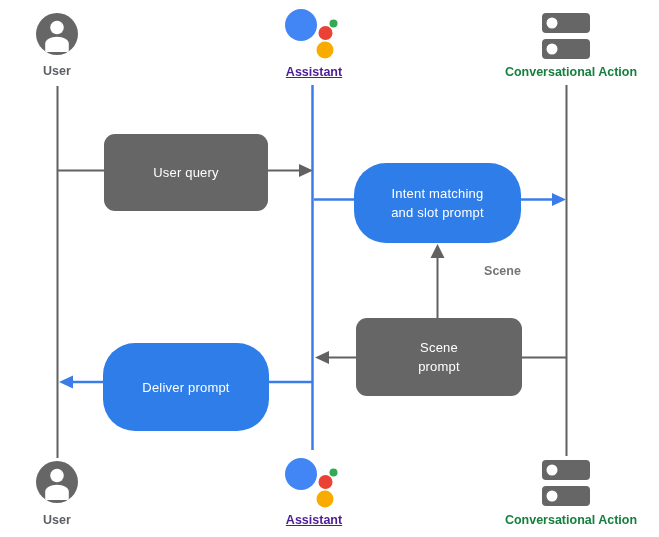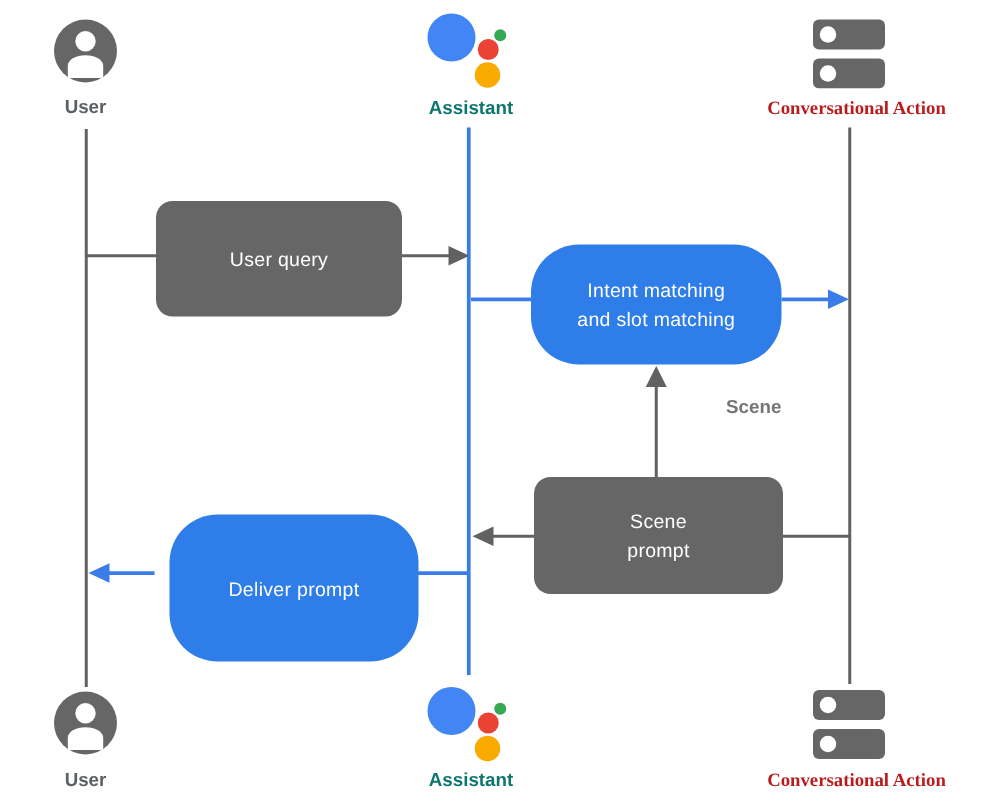--- a/index.html
+++ b/index.html
@@ -14,22 +14,22 @@
     font-size:13px; line-height:19px; text-align:center; letter-spacing:.2px;
   }
   .node.gray { background:#666666; }
   .node.blue { background:#2e7de9;border-radius:32px; }
   .actor { position:absolute; }
   .actor-label {
     position:absolute; font-size:12.5px; font-weight:bold; text-align:center;
     line-height:14px;
   }
   .lbl-dark   { color:#5c6064; }
-  .lbl-medium { color:#b91c1c;font-family:Liberation Serif, serif; }
-  .lbl-light  { color:#0f766e; }
+  .lbl-medium { color:#15803d; }
+  .lbl-light  { color:#4c1d95;text-decoration:underline; }
   .loop-label {
     position:absolute; left:440px; top:264px; width:125px;
     font-size:12.5px; font-weight:bold; color:#757575; text-align:center; line-height:15px;
   }
 </style>
 </head>
 <body>
 
 <div class="canvas">
 
@@ -98,29 +98,29 @@
     </svg>
   </div>
   <div class="actor-label lbl-medium" style="left:496px; top:65px; width:150px;">Conversational Action</div>
 
   <div class="node gray" style="left:104px; top:134px; width:164px; height:77px;">
     <span>User query</span>
   </div>
 
   <div class="node blue" style="left:354px; top:163px; width:167px; height:80px;">
     <span>Intent matching</span>
-    <span>and slot matching</span>
+    <span>and slot prompt</span>
   </div>
 
   <div class="node gray" style="left:356px; top:318px; width:166px; height:78px;">
     <span>Scene</span>
     <span>prompt</span>
   </div>
 
-  <div class="node blue" style="left:113px; top:343px; width:166px; height:98px;">
+  <div class="node blue" style="left:103px; top:343px; width:166px; height:88px;">
     <span>Deliver prompt</span>
   </div>
 
   <div class="loop-label">
     <div>Scene</div>
   </div>
 
   <div class="actor" style="left:35px; top:460px;">
     <svg width="44" height="44" viewBox="0 0 44 44">
       <defs>

